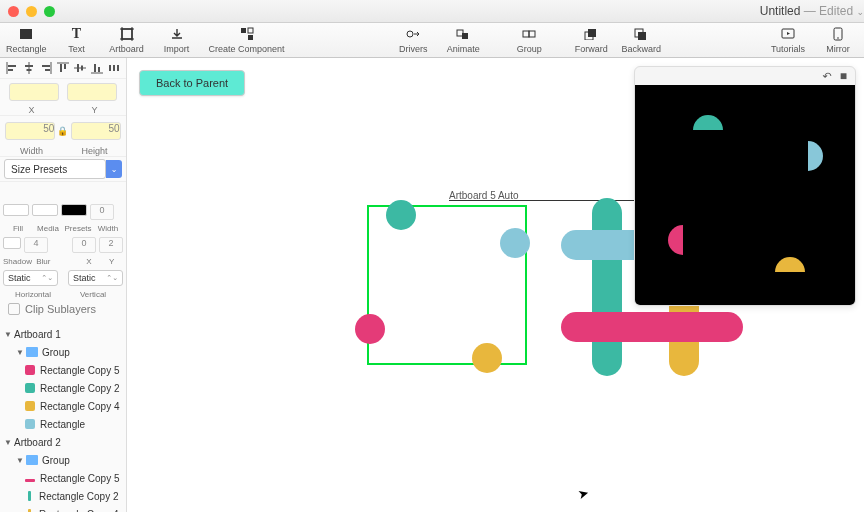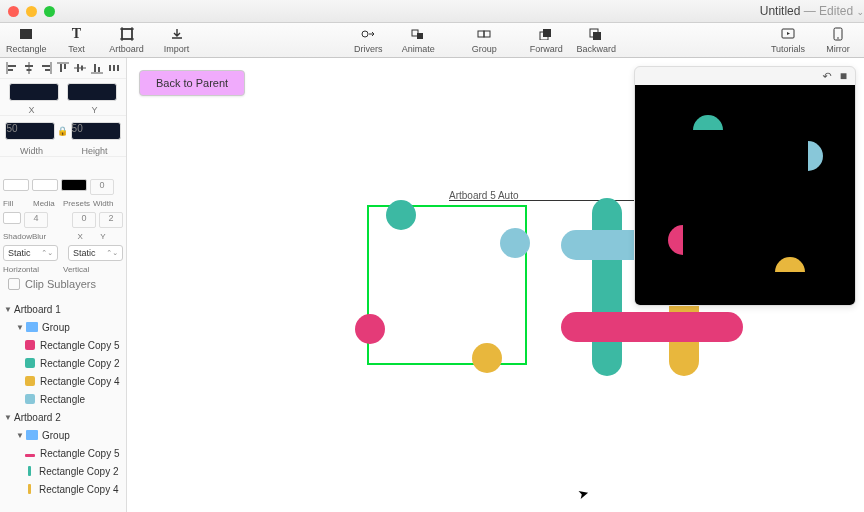--- a/index.html
+++ b/index.html
@@ -16,47 +16,47 @@
 .tb-btn .ic{height:18px;display:flex;align-items:center;justify-content:center}
 .tb-btn .lbl{font-size:9px;color:#555;margin-top:1px}
 .tb-sep{flex:1}
 svg{display:block}
 
 .workspace{display:flex;height:458px}
 .inspector{width:126px;border-right:1px solid #ddd;background:#fafafa;overflow:hidden}
 .canvas-area{flex:1;position:relative;background:#fff}
 .align-row{display:flex;justify-content:space-between;padding:4px 6px;border-bottom:1px solid #eee}
 .align-ic{width:12px;height:12px;cursor:default}
-.num-input{width:48px;height:16px;border:1px solid #ddd;border-radius:3px;background:#0f172a;font-size:10px;text-align:left;color:#888}
+.num-input{width:48px;height:16px;border:1px solid #ddd;border-radius:3px;background:#fef9c3;font-size:10px;text-align:right;color:#888}
 .pair{display:flex;gap:8px;justify-content:center;padding:4px 0}
 .sub-lbl{font-size:9px;color:#777;text-align:center;flex:1}
 .sub-row{display:flex;border-bottom:1px solid #eee}
 .lockpad{display:flex;align-items:center;gap:2px;padding:2px}
 .preset-row{display:flex;align-items:center;padding:2px 4px;border-bottom:1px solid #eee}
 .preset-sel{flex:1;height:18px;border:1px solid #ccc;border-radius:3px;display:flex;align-items:center;padding-left:6px;background:#fff;font-size:10px}
 .preset-arrow{width:16px;height:18px;background:#5b8def;border-radius:0 3px 3px 0;display:flex;align-items:center;justify-content:center;color:#fff;font-size:8px}
 .swatch-row{display:flex;padding:4px 3px;gap:3px}
 .swatch{width:24px;height:10px;border:1px solid #ccc;border-radius:2px}
 .swatch.k{background:#000}.swatch.w{background:#fff}
 .tiny-in{width:22px;height:14px;border:1px solid #ddd;border-radius:2px;font-size:9px;text-align:center;color:#888}
 .sw-lbls{display:flex;padding:0 3px;font-size:8px;color:#777}
-.sw-lbls span{flex:1;text-align:left}
+.sw-lbls span{flex:1;text-align:center}
 .dd{height:14px;border:1px solid #ccc;border-radius:3px;background:#fff;font-size:9px;padding:0 4px;display:flex;align-items:center;justify-content:space-between;flex:1}
 .dd .ar{font-size:7px;color:#888}
 .chk-row{display:flex;padding:4px 8px;font-size:11px;color:#777}
 .chk{width:10px;height:10px;border:1px solid #bbb;border-radius:2px;margin-right:5px}
 
 .layers{margin-top:6px}
 .layer-row{display:flex;align-items:center;height:18px;padding-left:4px;font-size:10px;cursor:default}
 .disclose{font-size:8px;color:#666;width:10px}
 .folder-ic{width:12px;height:10px;background:#6db7ff;border-radius:1px;margin-right:4px}
 .layer-swatch{width:10px;height:10px;border-radius:2px;margin-right:5px}
 .indent1{padding-left:16px}.indent2{padding-left:25px}
 
-.back-btn{position:absolute;left:12px;top:12px;padding:6px 16px;background:#f0abfc;border:1px solid #ccc;border-radius:4px;font-size:11px;box-shadow:0 1px 2px rgba(0,0,0,.08)}
+.back-btn{position:absolute;left:12px;top:12px;padding:6px 16px;background:#5eead4;border:1px solid #ccc;border-radius:4px;font-size:11px;box-shadow:0 1px 2px rgba(0,0,0,.08)}
 .auto-label{position:absolute;left:322px;top:132px;font-size:10px;color:#555}
 .arrow-line{position:absolute;left:322px;top:142px;width:200px;height:1px;background:#333}
 .arrow-line:after{content:"";position:absolute;right:-1px;top:-3px;border-left:7px solid #333;border-top:3.5px solid transparent;border-bottom:3.5px solid transparent}
 
 .artboard1{position:absolute;left:240px;top:147px;width:156px;height:156px;border:2px solid #00e038}
 .artboard2{position:absolute;left:420px;top:124px}
 .bar{position:absolute;border-radius:18px}
 .circ{position:absolute;border-radius:50%}
 .teal{background:#3cb9a3}.pink{background:#e43b78}.yellow{background:#e8b73d}.blue{background:#88c7d9}
 
@@ -109,20 +109,30 @@
         <div class="lbl">Artboard</div>
       </div>
     <div class="tb-btn">
         <div class="ic">
           <svg width="14" height="12">
             <path d="M7 1 L7 8 M4 5 L7 8 L10 5 M2 10 L12 10" stroke="#333" stroke-width="1.4" fill="none"></path>
           </svg>
         </div>
         <div class="lbl">Import</div>
       </div>
+    <div class="tb-btn" style="min-width:80px">
+        <div class="ic">
+          <svg width="14" height="14">
+            <rect x="1" y="1" width="5" height="5" fill="#333"></rect>
+            <rect x="8" y="8" width="5" height="5" fill="#333"></rect>
+            <rect x="8" y="1" width="5" height="5" fill="none" stroke="#333"></rect>
+          </svg>
+        </div>
+        <div class="lbl">Create Component</div>
+      </div>
   </div>
   <div class="tb-sep"></div>
   <div class="tb-group">
     <div class="tb-btn">
         <div class="ic">
           <svg width="14" height="12">
             <circle cx="4" cy="6" r="3" fill="none" stroke="#333"></circle>
             <path d="M8 6 L13 6 M11 4 L13 6 L11 8" stroke="#333" fill="none"></path>
           </svg>
         </div>
@@ -238,20 +248,26 @@
     <div class="pair">
         <div class="lockpad">
           <div class="num-input">50</div>
           <span style="font-size:9px;color:#aaa">🔒</span>
           <div class="num-input">50</div>
         </div>
       </div>
     <div class="sub-row">
         <div class="sub-lbl">Width</div>
         <div class="sub-lbl">Height</div>
+      </div>
+    <div class="preset-row">
+        <div class="preset-sel">
+          <span>Size Presets</span>
+        </div>
+        <div class="preset-arrow">⌄</div>
       </div>
 
     <div style="height:18px"></div>
     <div class="swatch-row">
       <div class="swatch w"></div>
       <div class="swatch w"></div>
       <div class="swatch k"></div>
       <div class="tiny-in">0</div>
     </div>
     <div class="sw-lbls">

